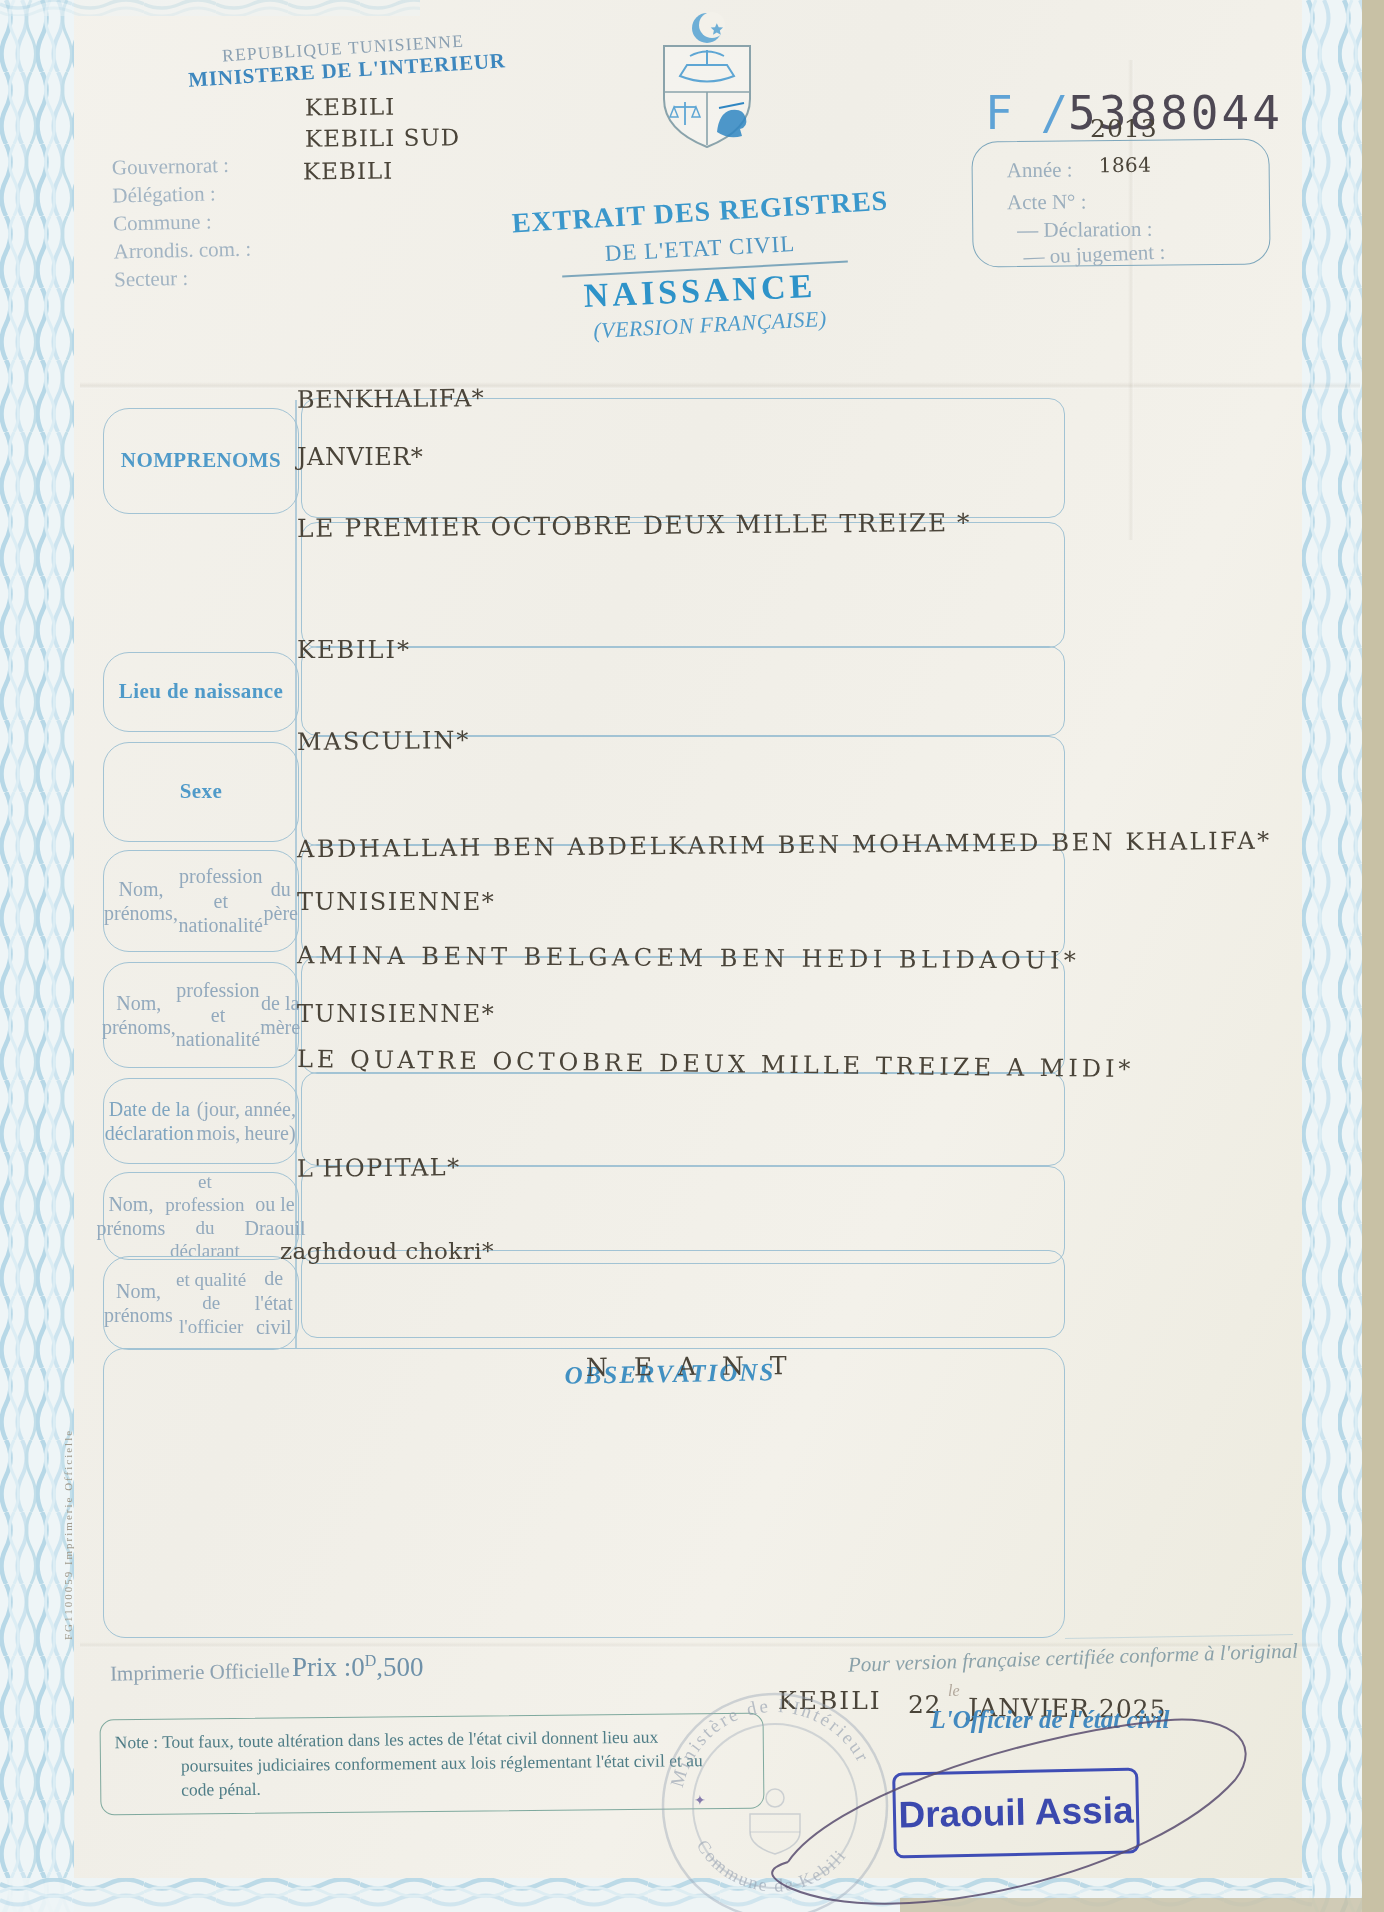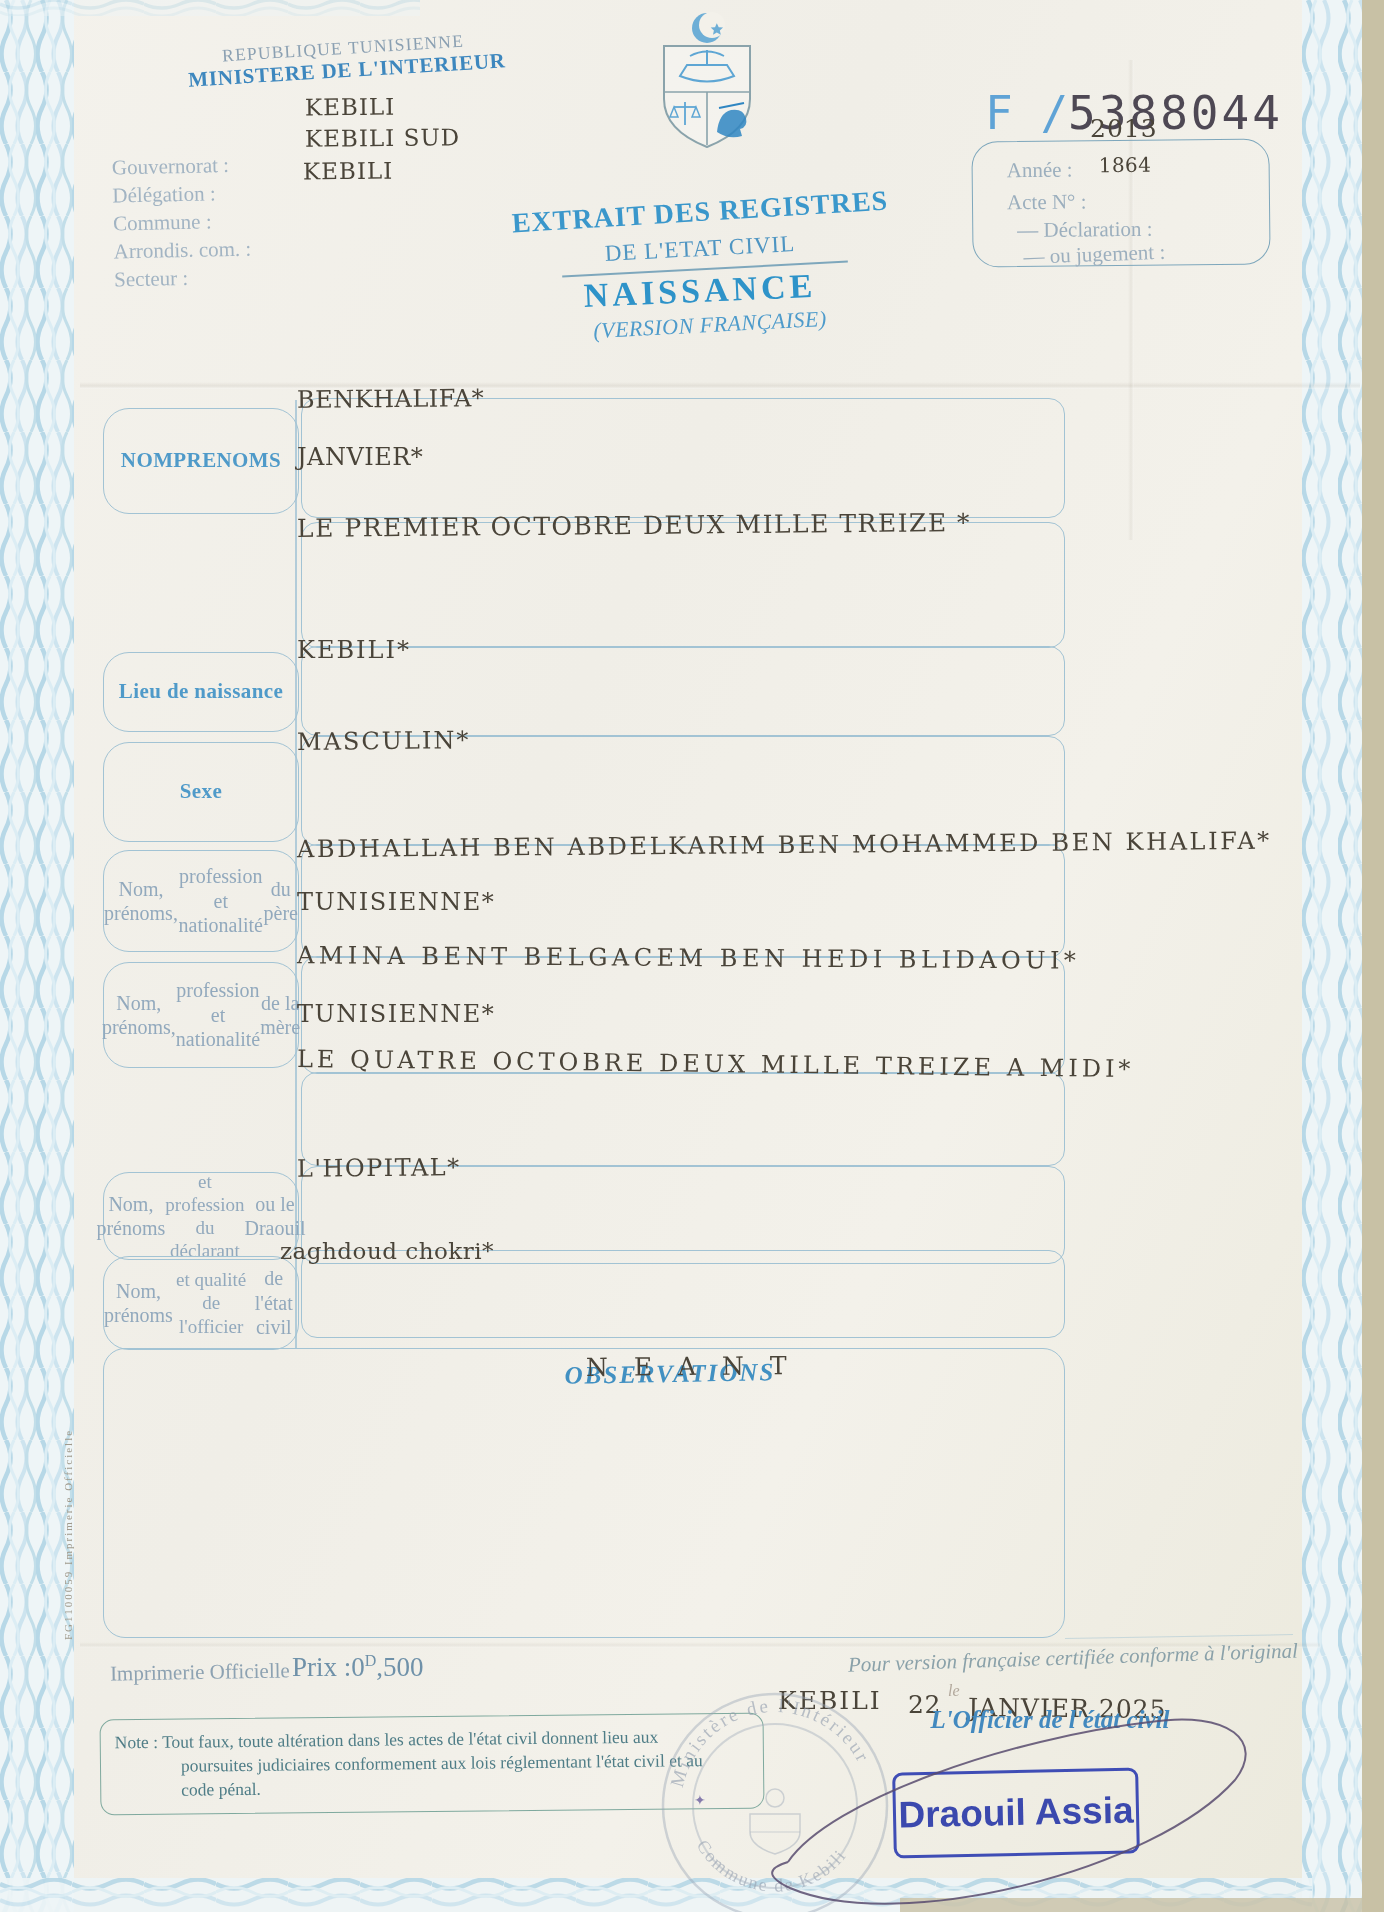--- a/index.html
+++ b/index.html
@@ -165,20 +165,25 @@
 
   <div class="lbox" style="top:962px;height:104px;">
     <span class="lg">Nom, prénoms,</span>
     <span class="lg">profession et nationalité</span>
     <span class="lg">de la mère</span>
   </div>
   <div class="vbox" style="top:956px;height:116px;"></div>
   <div class="tv" style="left:297px;top:944px;letter-spacing:4.5px;transform:rotate(.4deg);">AMINA BENT BELGACEM BEN HEDI BLIDAOUI*</div>
   <div class="tv" style="left:297px;top:1000px;letter-spacing:1.5px;">TUNISIENNE*</div>
 
+  <div class="lbox" style="top:1078px;height:84px;">
+    <span class="lg" style="color:#7fa5c0;">Date de la déclaration</span>
+    <span class="lg">(jour, mois,</span>
+    <span class="lg">année, heure)</span>
+  </div>
   <div class="vbox" style="top:1072px;height:92px;"></div>
   <div class="tv" style="left:297px;top:1050px;letter-spacing:4px;transform:rotate(.7deg);">LE QUATRE OCTOBRE  DEUX MILLE TREIZE  A MIDI*</div>
 
   <div class="lbox" style="top:1172px;height:86px;">
     <span class="lg">Nom, prénoms</span>
     <span class="lg" style="font-size:19px;">et profession du déclarant</span>
     <span class="lg">ou le Draouil</span>
   </div>
   <div class="vbox" style="top:1166px;height:96px;"></div>
   <div class="tv" style="left:297px;top:1154px;letter-spacing:1.5px;transform:rotate(-.5deg);">L'HOPITAL*</div>

